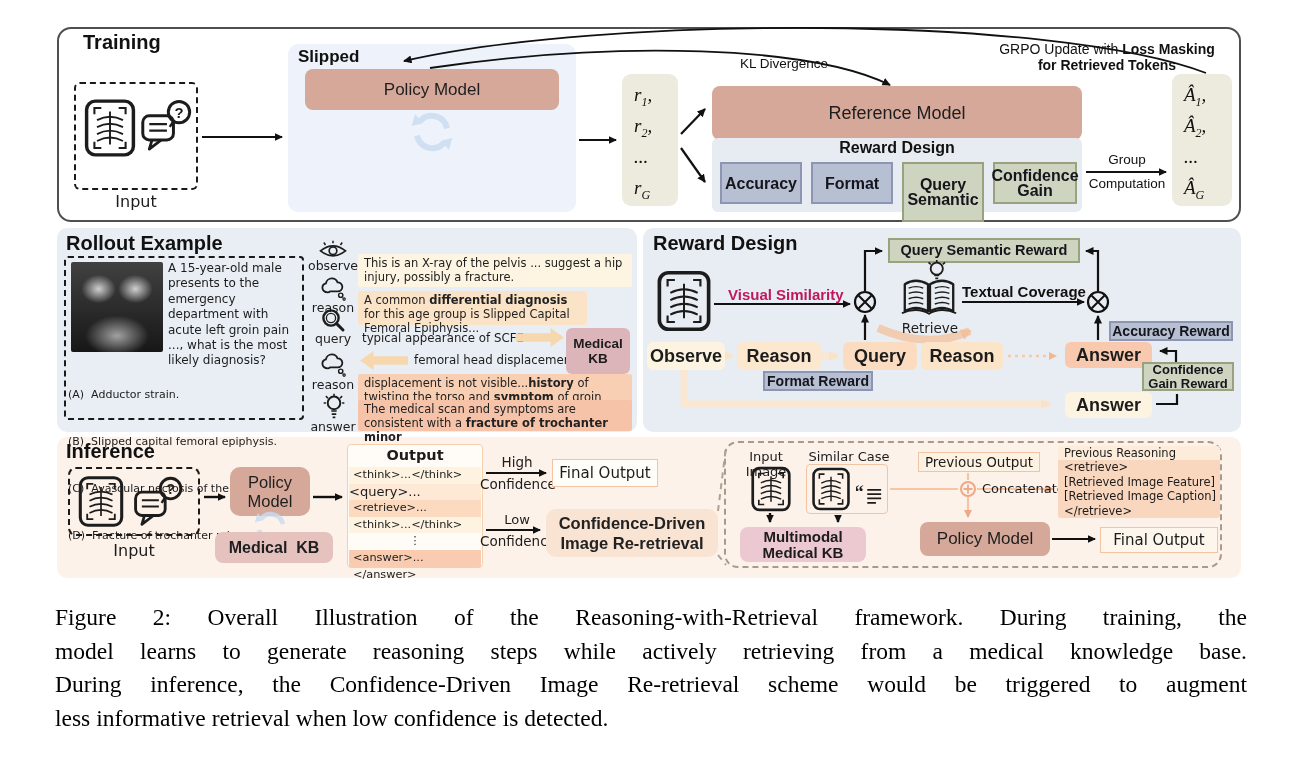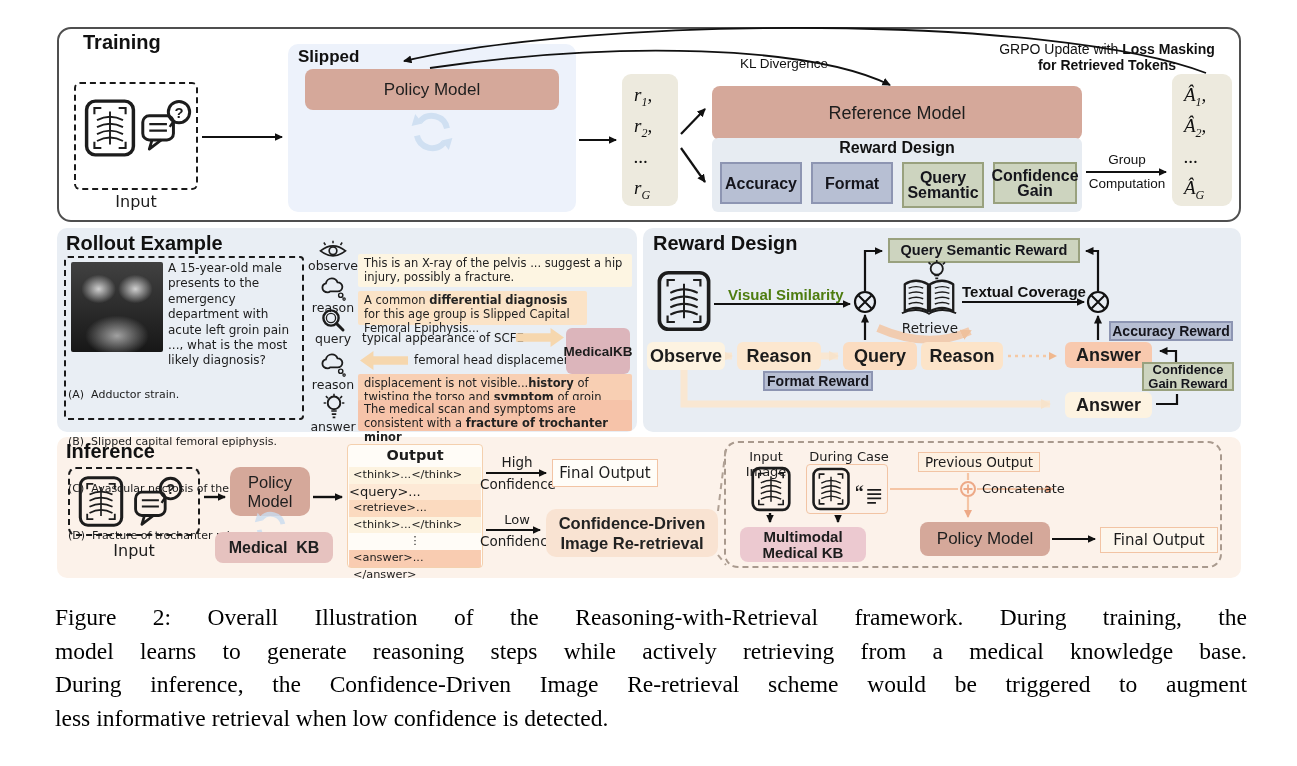--- a/index.html
+++ b/index.html
@@ -152,21 +152,21 @@
     <div class="mrow"><span>r</span><sub>G</sub><span></span></div>
   </div>
 
   <div class="c smalllbl" style="left:740px;top:56px;">KL Divergence</div>
   <div class="c modelbox" style="left:712px;top:86px;width:370px;height:54px;font-size:18px;">Reference Model</div>
 
   <div class="c" style="left:712px;top:138px;width:370px;height:74px;background:#e7ecf2;border-radius:6px;"></div>
   <div class="c" style="left:712px;top:139px;width:370px;text-align:center;font-weight:bold;font-size:16px;color:#111;">Reward Design</div>
   <div class="c rwdbox blue" style="left:720px;top:162px;width:82px;height:42px;">Accuracy</div>
   <div class="c rwdbox blue" style="left:811px;top:162px;width:82px;height:42px;">Format</div>
-  <div class="c rwdbox green" style="left:902px;top:162px;width:82px;height:46px;">Query Semantic</div>
+  <div class="c rwdbox green" style="left:902px;top:162px;width:82px;height:60px;">Query Semantic</div>
   <div class="c rwdbox green" style="left:993px;top:162px;width:84px;height:42px;">Confidence Gain</div>
 
   <div class="c smalllbl" style="left:1084px;top:152px;width:86px;text-align:center;line-height:15px;">
     <span>Group</span>
   </div>
   <div class="c smalllbl" style="left:1084px;top:176px;width:86px;text-align:center;line-height:15px;">
     <span>Computation</span>
   </div>
 
   <div class="c beige" style="left:1172px;top:74px;width:60px;height:132px;padding-top:5px;">
@@ -218,36 +218,36 @@
   <div class="c comic" style="left:304px;top:419px;width:58px;text-align:center;font-size:12.5px;">answer</div>
 
   <div class="c snip" style="left:358px;top:254px;width:274px;height:33px;background:#fdf5e2;">This is an X-ray of the pelvis ... suggest a hip injury, possibly a fracture.</div>
   <div class="c snip" style="left:358px;top:291px;width:229px;height:34px;background:#fbe3c7;">
     <span>A common </span><b>differential diagnosis</b><span> for this age group is Slipped Capital Femoral Epiphysis...</span>
   </div>
   <div class="c comic" style="left:362px;top:331px;font-size:11.8px;">typical appearance of SCFE</div>
   <div class="c arr-r" style="left:516px;top:328px;width:48px;height:19px;"></div>
   <div class="c arr-l" style="left:360px;top:351px;width:48px;height:19px;"></div>
   <div class="c comic" style="left:414px;top:353px;font-size:11.8px;">femoral head displacement...</div>
-  <div class="c" style="left:566px;top:328px;width:64px;height:46px;background:#dcb5bb;border-radius:6px;display:flex;flex-direction:row;align-items:center;justify-content:center;font-weight:bold;font-size:13.5px;line-height:15px;color:#1c1c1c;">
+  <div class="c" style="left:566px;top:328px;width:64px;height:46px;background:#dcb5bb;border-radius:6px;display:flex;flex-direction:column;align-items:center;justify-content:center;font-weight:bold;font-size:13.5px;line-height:15px;color:#1c1c1c;">
     <span>Medical</span>
     <span>KB</span>
   </div>
   <div class="c snip" style="left:358px;top:374px;width:274px;height:33px;background:#f8cfb3;">
     <span>displacement is not visible...</span><b>history</b><span> of twisting the torso and </span><b>symptom</b><span> of groin pain suggest...</span>
   </div>
   <div class="c snip" style="left:358px;top:400px;width:274px;height:31px;background:#f6c3a9;">
     <span>The medical scan and symptoms are consistent with a </span><b>fracture of trochanter minor</b>
   </div>
 
   <div class="c ttl" style="left:653px;top:232px;">Reward Design</div>
   <svg class="c icon" style="left:656px;top:270px;" width="56" height="62" viewBox="0 0 60 68">
       <use href="#ic-xray"></use>
     </svg>
-  <div class="c" style="left:728px;top:286px;font-weight:bold;font-size:15px;color:#4d7c0f;">Visual Similarity</div>
+  <div class="c" style="left:728px;top:286px;font-weight:bold;font-size:15px;color:#be185d;">Visual Similarity</div>
   <div class="c" style="left:962px;top:283px;font-weight:bold;font-size:15px;color:#111;">Textual Coverage</div>
   <div class="c rwdbox green" style="left:888px;top:238px;width:192px;height:25px;font-size:14.5px;">Query Semantic Reward</div>
   <svg class="c icon" style="left:898px;top:259px;" width="62" height="62" viewBox="0 0 64 64">
       <use href="#ic-book"></use>
     </svg>
   <div class="c comic" style="left:899px;top:320px;width:62px;text-align:center;font-size:13.5px;">Retrieve</div>
 
   <div class="c flowbox" style="left:647px;top:342px;width:78px;height:28px;background:#fdf3e1;">Observe</div>
   <div class="c flowbox" style="left:737px;top:342px;width:84px;height:28px;background:#fce7cf;">Reason</div>
   <div class="c flowbox" style="left:843px;top:342px;width:74px;height:28px;background:#fbdcc0;">Query</div>
@@ -297,37 +297,44 @@
   <div class="c comic" style="left:480px;top:533px;width:74px;text-align:center;font-size:13.5px;">
     <div>Confidence</div>
   </div>
   <div class="c" style="left:546px;top:509px;width:172px;height:48px;background:#f9e3d2;border-radius:10px;display:flex;flex-direction:column;align-items:center;justify-content:center;font-weight:bold;font-size:16.5px;line-height:20px;color:#222;">
     <span>Confidence-Driven</span>
     <span>Image Re-retrieval</span>
   </div>
 
   <div class="c" style="left:724px;top:441px;width:498px;height:127px;border:2px dashed #a99a8e;border-radius:14px;"></div>
   <div class="c comic" style="left:728px;top:449px;width:76px;text-align:center;font-size:13px;">Input Image</div>
-  <div class="c comic" style="left:806px;top:449px;width:86px;text-align:center;font-size:13px;">During Case</div>
+  <div class="c comic" style="left:806px;top:449px;width:86px;text-align:center;font-size:13px;">Similar Case</div>
   <svg class="c icon" style="left:750px;top:466px;" width="42" height="46" viewBox="0 0 60 68">
       <use href="#ic-xray"></use>
     </svg>
   <div class="c" style="left:806px;top:464px;width:82px;height:50px;border:1.5px solid #f2c4a4;border-radius:4px;"></div>
   <svg class="c icon" style="left:810px;top:467px;" width="42" height="44" viewBox="0 0 60 68">
       <use href="#ic-xray"></use>
     </svg>
   <svg class="c icon" style="left:856px;top:484px;" width="26" height="22" viewBox="0 0 30 24">
       <use href="#ic-quote"></use>
     </svg>
   <div class="c" style="left:740px;top:527px;width:126px;height:35px;background:#ecc9d0;border-radius:8px;display:flex;flex-direction:column;align-items:center;justify-content:center;font-weight:bold;font-size:15px;line-height:16px;color:#1c1c1c;">
     <span>Multimodal</span>
     <span>Medical KB</span>
   </div>
   <div class="c outline-box comic" style="left:918px;top:452px;width:122px;height:20px;font-size:13.5px;background:#fdf1e2;">Previous Output</div>
   <div class="c comic" style="left:982px;top:481px;font-size:13px;">Concatenate</div>
+  <div class="c" style="left:1058px;top:446px;width:162px;height:72px;border-radius:3px;overflow:hidden;">
+    <div class="comic" style="background:#fcecd9;height:14.4px;font-size:11.5px;line-height:14.4px;padding-left:6px;">Previous Reasoning</div>
+    <div class="comic" style="background:#f9d6be;height:14.4px;font-size:11.5px;line-height:14.4px;padding-left:6px;">&lt;retrieve&gt;</div>
+    <div class="comic" style="background:#f9d6be;height:14.4px;font-size:11.5px;line-height:14.4px;padding-left:6px;">[Retrieved Image Feature]</div>
+    <div class="comic" style="background:#f9d6be;height:14.4px;font-size:11.5px;line-height:14.4px;padding-left:6px;">[Retrieved Image Caption]</div>
+    <div class="comic" style="background:#f9d6be;height:14.4px;font-size:11.5px;line-height:14.4px;padding-left:6px;">&lt;/retrieve&gt;</div>
+  </div>
   <div class="c modelbox" style="left:920px;top:522px;width:130px;height:34px;font-size:17px;">Policy Model</div>
   <div class="c outline-box comic" style="left:1100px;top:527px;width:118px;height:26px;font-size:15px;background:#fdf6ec;">Final Output</div>
 
   <div class="c" style="left:55px;top:601px;width:1192px;">
     <div class="capline">Figure 2:  Overall Illustration of the Reasoning-with-Retrieval framework.  During training, the</div>
     <div class="capline">model learns to generate reasoning steps while actively retrieving from a medical knowledge base.</div>
     <div class="capline">During inference, the Confidence-Driven Image Re-retrieval scheme would be triggered to augment</div>
     <div class="capline last">less informative retrieval when low confidence is detected.</div>
   </div>
 

